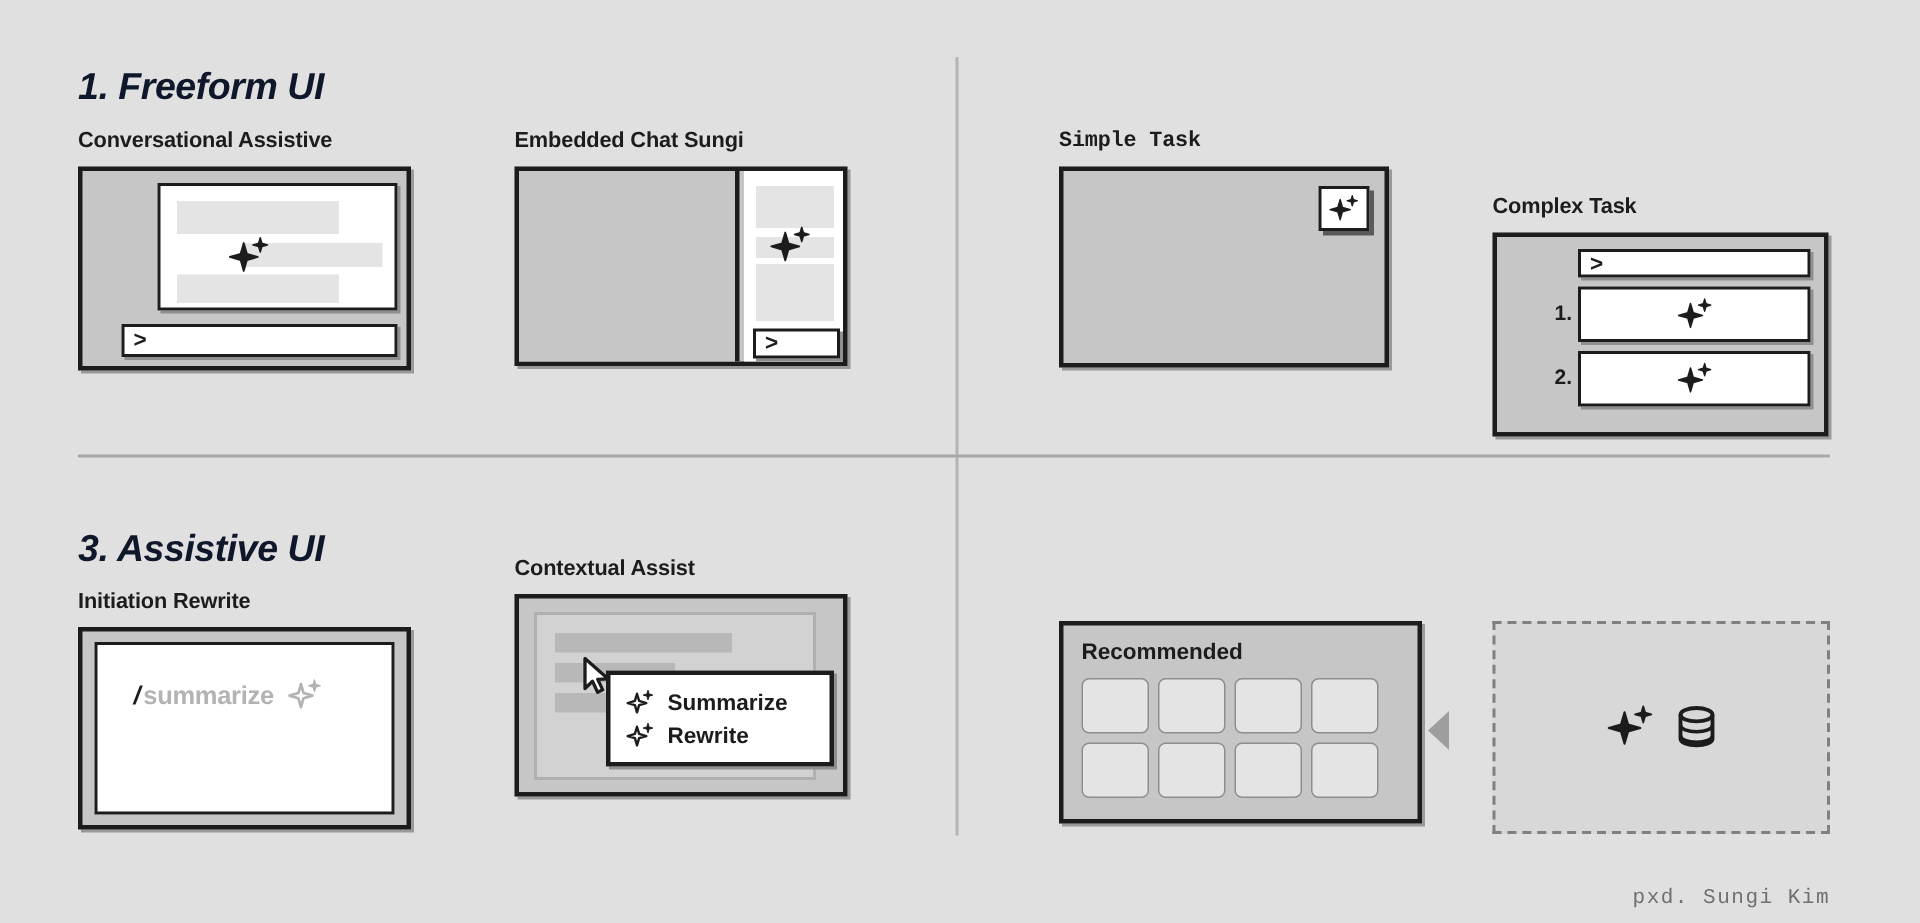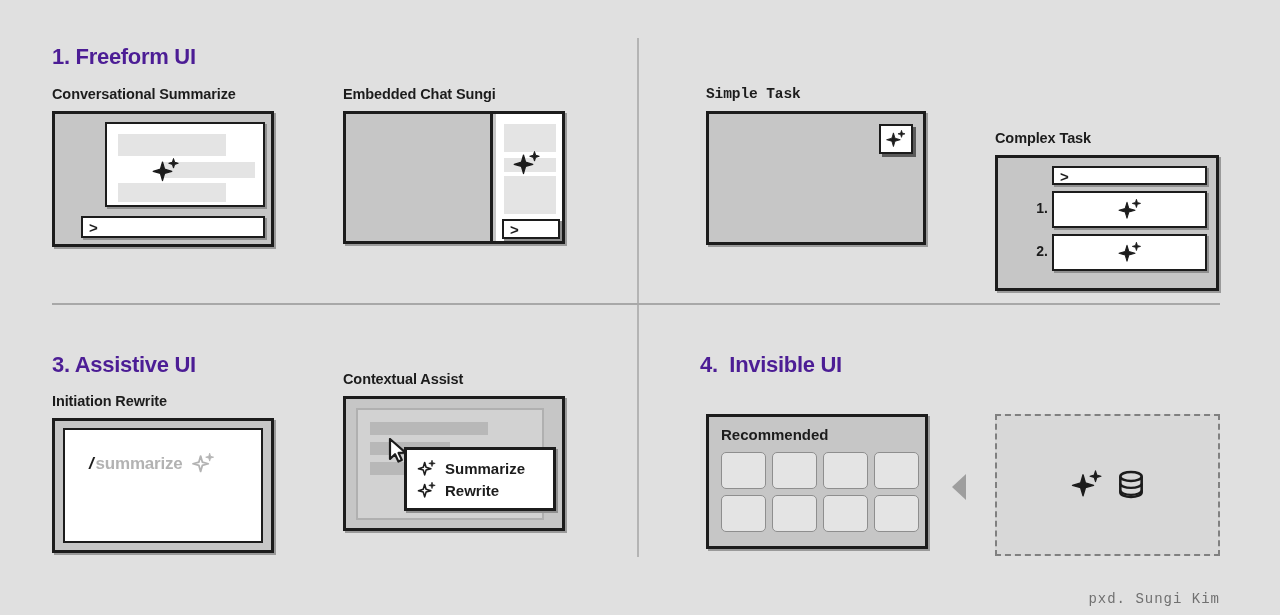--- a/index.html
+++ b/index.html
@@ -17,22 +17,22 @@
     width: 2px; height: 519px; background: #b4b4b4;
   }
   .divider-h {
     position: absolute; left: 52px; top: 303px;
     width: 1168px; height: 2px; background: #a8a8a8;
   }
 
   
   .quadrant { position: absolute; }
   .q-title {
-    font-size: 22px; font-weight: 700; color: #4c1d95;
-    letter-spacing: -0.3px; white-space: pre;
+    font-size: 25px; font-weight: 700; color: #0f172a;
+    letter-spacing: -0.3px; white-space: pre; font-style: italic;
   }
   .sub-title {
     font-size: 14.5px; font-weight: 700; color: #1c1c1c;
     letter-spacing: -0.1px;
   }
   .panel-wrap { position: absolute; }
 
   
   .frame {
     background: #c6c6c6;
@@ -143,21 +143,21 @@
     display: flex; flex-direction: column; justify-content: center; gap: 3px;
     padding-left: 10px;
   }
   .p3b .mitem {
     display: flex; align-items: center; gap: 8px;
     font-size: 15px; font-weight: 700; color: #1c1c1c;
   }
   .cursor { position: absolute; left: 30px; top: 28px; }
 
   
-  .p4a { width: 222px; height: 135px; padding-left: 28px; }
+  .p4a { width: 242px; height: 135px; padding-left: 28px; }
   .p4a .rec-label {
     position: absolute; left: 12px; top: 9px;
     font-size: 15px; font-weight: 700; color: #1c1c1c;
   }
   .p4a .grid {
     position: absolute; left: 12px; top: 35px;
     display: grid; grid-template-columns: repeat(4, 45px);
     grid-template-rows: repeat(2, 37px); gap: 6px;
   }
   .p4a .cell {
@@ -194,21 +194,21 @@
 <div class="page">
 
   <div class="divider-v"></div>
   <div class="divider-h"></div>
 
   <div class="quadrant" style="left:52px; top:44px;">
     <div class="q-title">1. Freeform UI</div>
   </div>
 
   <div class="panel-wrap" style="left:52px; top:86px;">
-    <div class="sub-title">Conversational Summarize</div>
+    <div class="sub-title">Conversational Assistive</div>
     <div class="frame p1a" style="margin-top:9px;">
       <div class="chat-area">
         <div class="bubble b1"></div>
         <div class="bubble b2"></div>
         <div class="bubble b3"></div>
         <span class="spark">
           <svg width="30" height="28" viewBox="0 0 30 28">
             <path d="M11.5 5 L13.6 12.2 L20.8 14.3 L13.6 16.4 L11.5 23.6 L9.4 16.4 L2.2 14.3 L9.4 12.2 Z" fill="#1c1c1c" stroke="#1c1c1c" stroke-width="1.2" stroke-linejoin="round"></path>
             <path d="M22.5 1.5 L23.6 5.2 L27.3 6.3 L23.6 7.4 L22.5 11.1 L21.4 7.4 L17.7 6.3 L21.4 5.2 Z" fill="#1c1c1c" stroke="#1c1c1c" stroke-width="1" stroke-linejoin="round"></path>
           </svg>
@@ -334,23 +334,20 @@
               <path d="M11.5 5 L13.6 12.2 L20.8 14.3 L13.6 16.4 L11.5 23.6 L9.4 16.4 L2.2 14.3 L9.4 12.2 Z" fill="none" stroke="#1c1c1c" stroke-width="2.4" stroke-linejoin="round"></path>
               <path d="M22.5 1.5 L23.6 5.2 L27.3 6.3 L23.6 7.4 L22.5 11.1 L21.4 7.4 L17.7 6.3 L21.4 5.2 Z" fill="#1c1c1c" stroke="#1c1c1c" stroke-width="1" stroke-linejoin="round"></path>
             </svg>
           </span>
           <span>Rewrite</span>
         </div>
       </div>
     </div>
   </div>
 
-  <div class="quadrant" style="left:700px; top:352px;">
-    <div class="q-title">4.  Invisible UI</div>
-  </div>
 
   <div class="panel-wrap" style="left:706px; top:414px;">
     <div class="frame p4a">
       <div class="rec-label">Recommended</div>
       <div class="grid">
         <div class="cell"></div>
         <div class="cell"></div>
         <div class="cell"></div>
         <div class="cell"></div>
         <div class="cell"></div>

